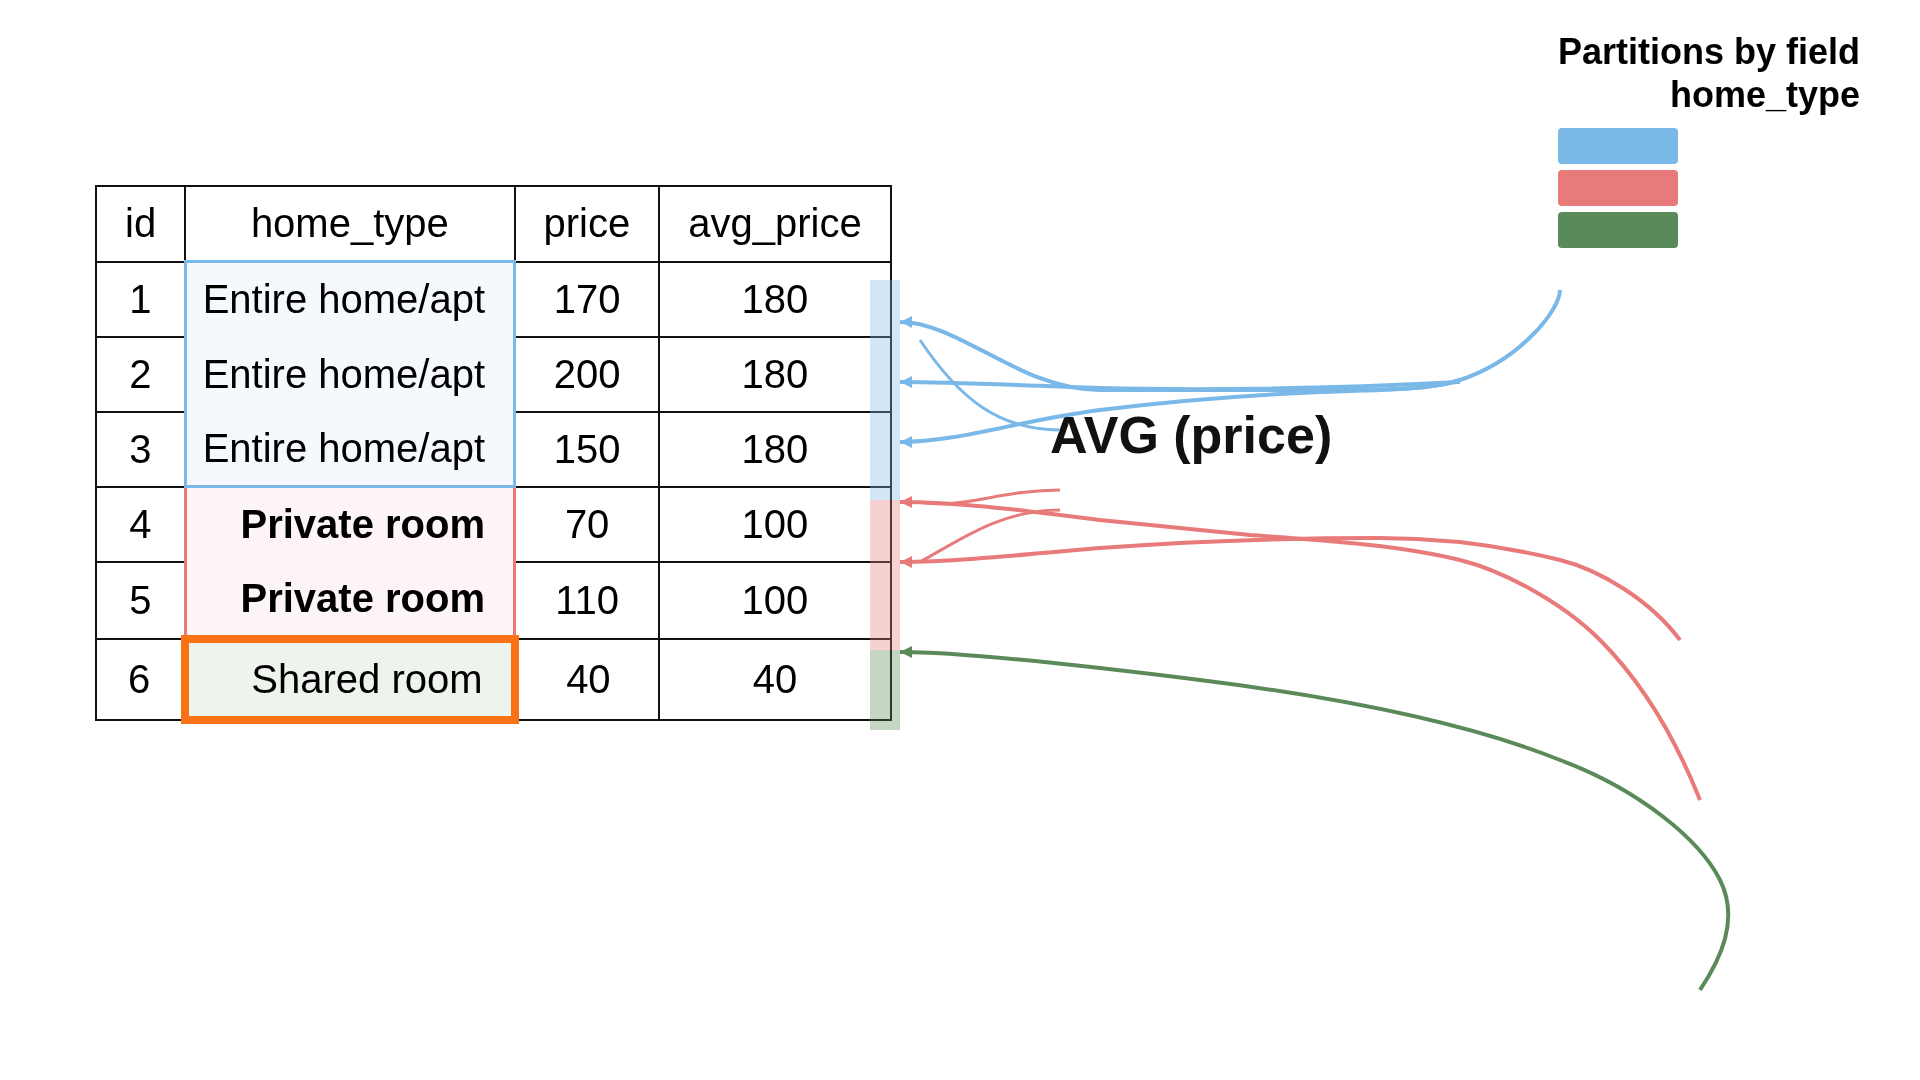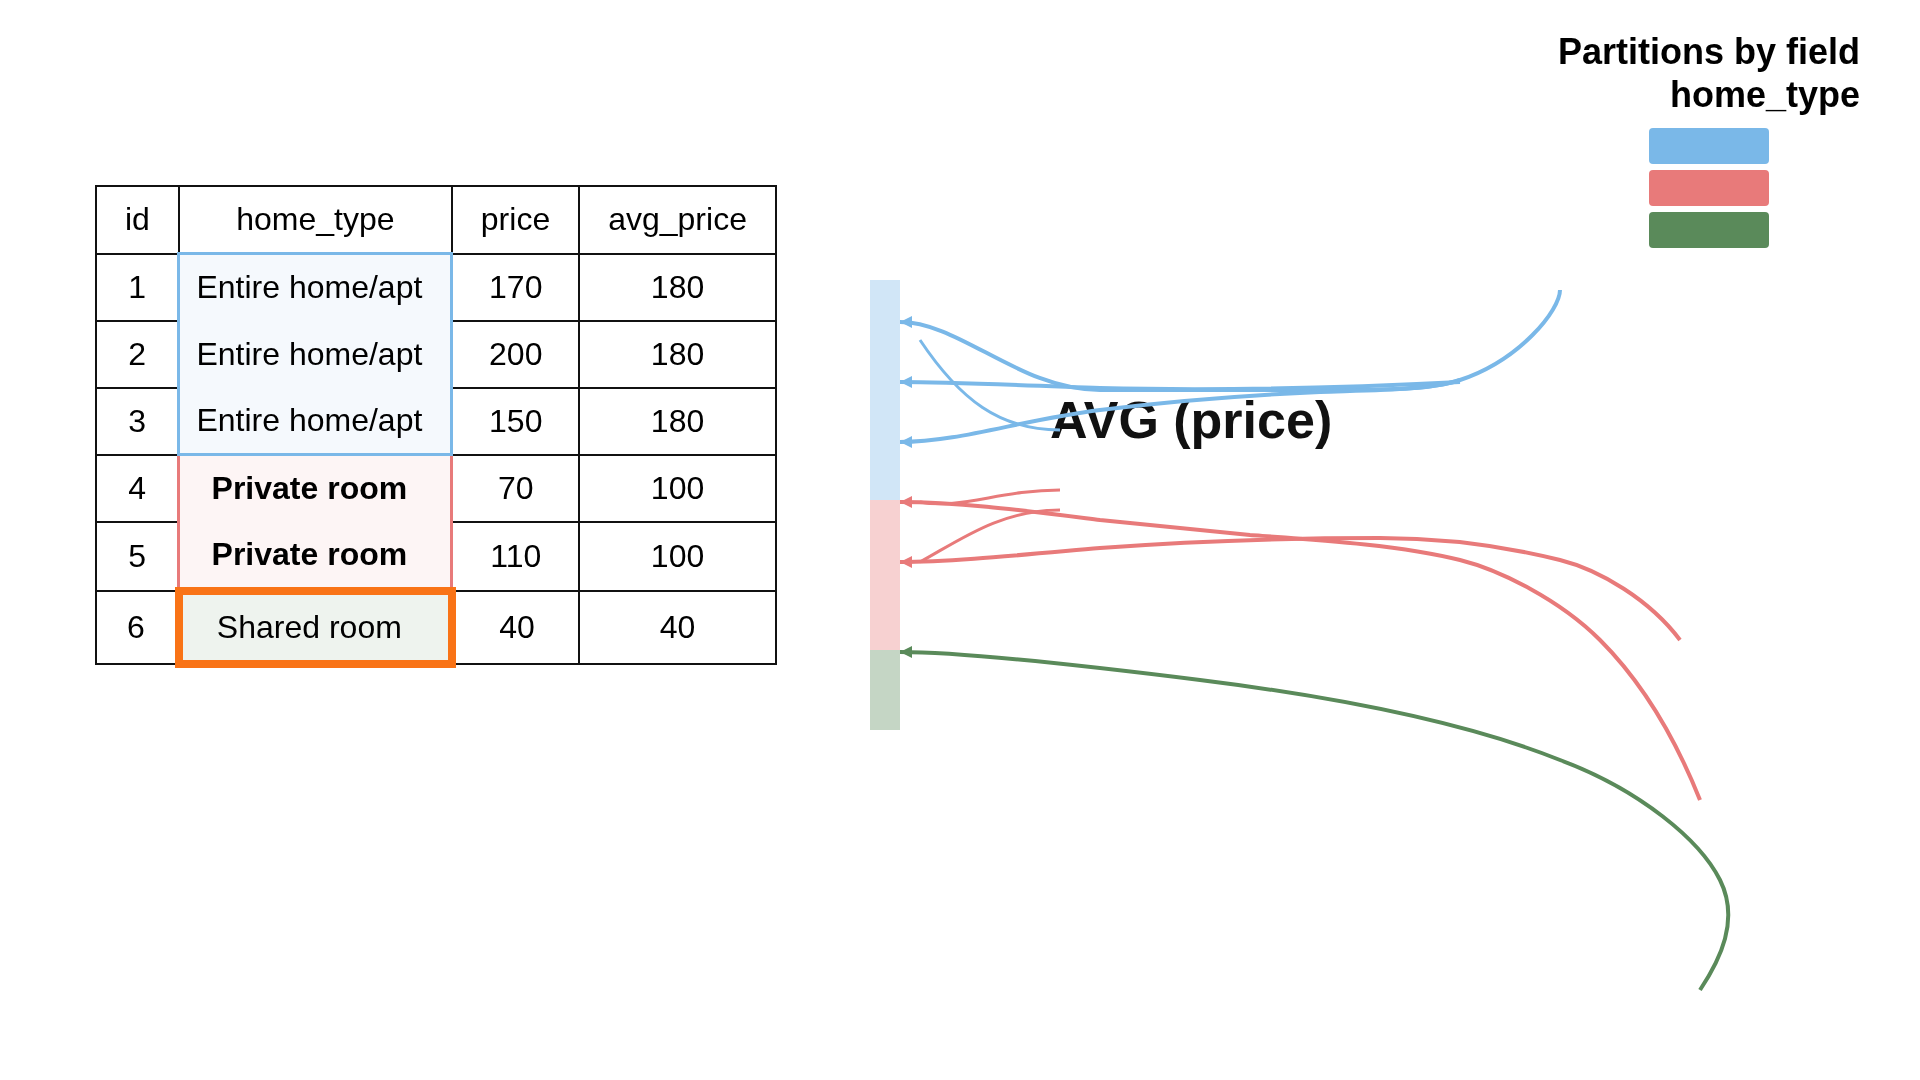--- a/index.html
+++ b/index.html
@@ -12,21 +12,21 @@
       position: relative;
     }
 
     
     .legend {
       position: absolute;
       top: 30px;
       right: 60px;
       display: flex;
       flex-direction: column;
-      align-items: center;
+      align-items: flex-start;
       gap: 8px;
     }
     .legend-title {
       font-size: 36px;
       font-weight: 900;
       text-align: right;
       line-height: 1.2;
     }
     .legend-items {
       display: flex;
@@ -41,33 +41,33 @@
     }
 
     
     .table-container {
       position: absolute;
       top: 185px;
       left: 95px;
     }
     table {
       border-collapse: collapse;
-      font-size: 32px;
+      font-size: 40px;
     }
     th, td {
       border: 2.5px solid #111;
       padding: 14px 28px;
       text-align: center;
     }
     th {
       font-weight: 400;
       background: #fff;
     }
     td.home-type {
-      text-align: center;
+      text-align: right;
       padding-left: 16px;
     }
     .cell-group-blue {
       border: 3px solid #7ab8e8;
       background: rgba(122, 184, 232, 0.08);
     }
     .cell-group-red {
       border: 3px solid #e87a7a;
       background: rgba(232, 122, 122, 0.08);
       font-weight: bold;
@@ -83,21 +83,21 @@
       top: 0;
       left: 0;
       width: 1920px;
       height: 1080px;
       pointer-events: none;
     }
 
     
     .avg-label {
       position: absolute;
-      top: 390px;
+      top: 405px;
       left: 1050px;
       font-size: 52px;
       font-weight: 900;
       color: #111;
     }
   </style>
 </head>
 <body>
 
 <div class="legend">

